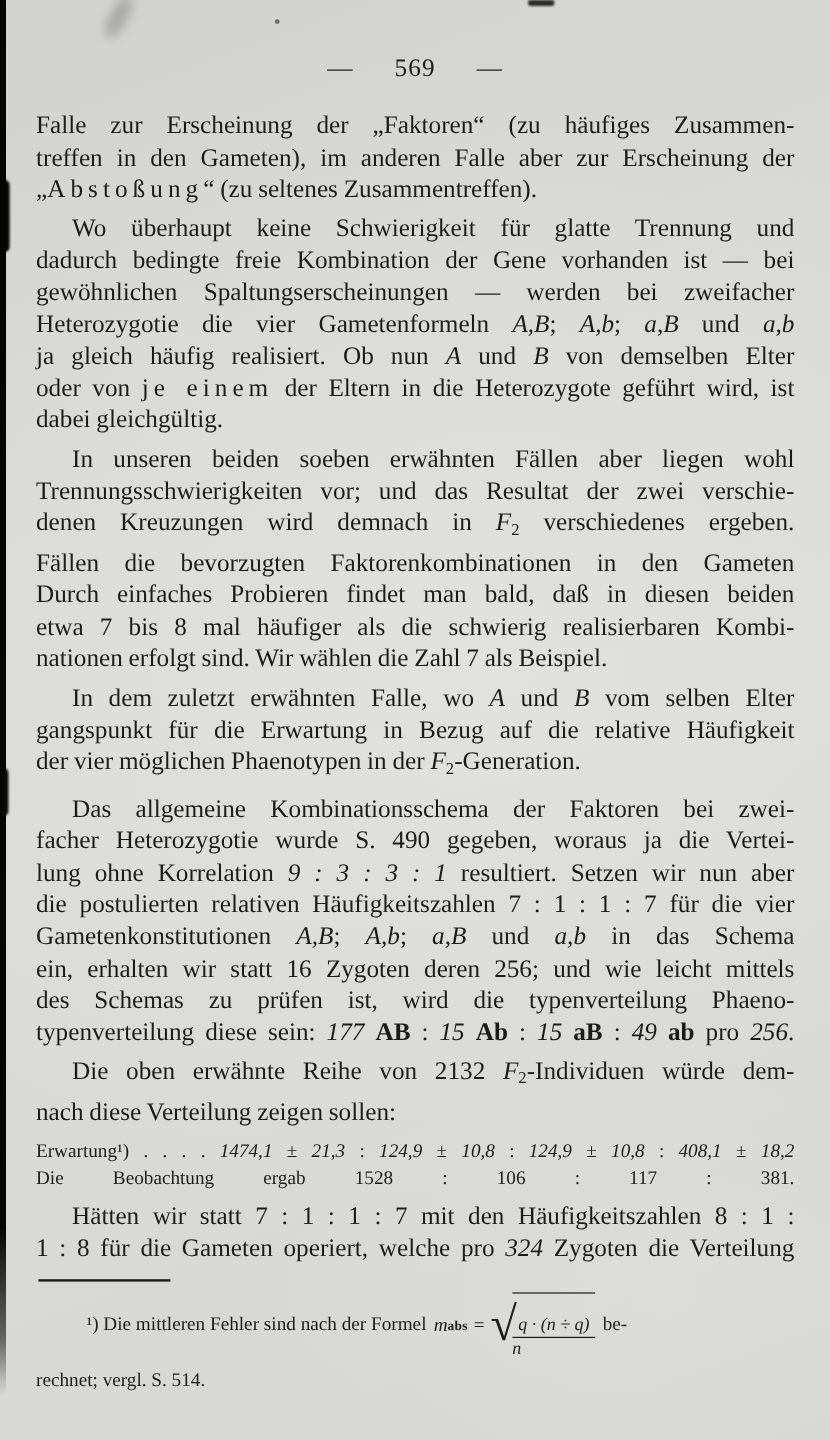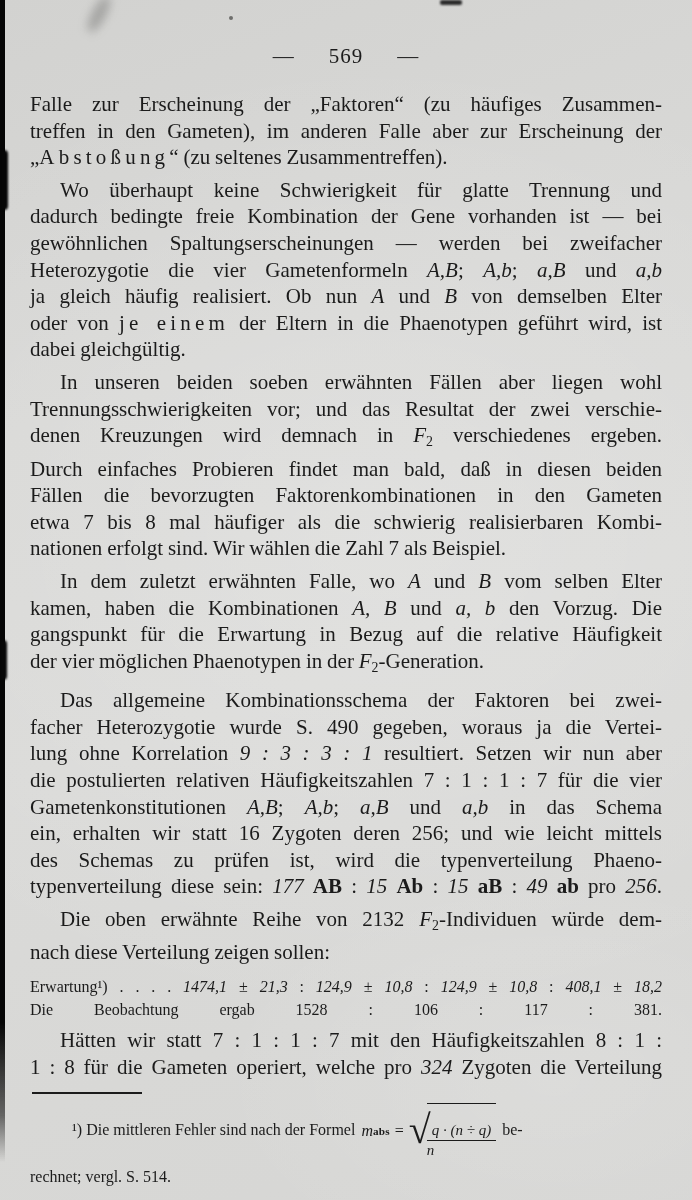--- a/index.html
+++ b/index.html
@@ -89,35 +89,34 @@
           <div class="line"><span>Falle zur Erscheinung der „Faktoren“ (zu häufiges Zusammen-</span></div>
           <div class="line"><span>treffen in den Gameten), im anderen Falle aber zur Erscheinung der</span></div>
           <div class="line last"><span>„</span><span class="r-g">Abstoßung</span><span>“ (zu seltenes Zusammentreffen).</span></div>
         </div>
         <div class="para indent">
           <div class="line"><span>Wo überhaupt keine Schwierigkeit für glatte Trennung und</span></div>
           <div class="line"><span>dadurch bedingte freie Kombination der Gene vorhanden ist — bei</span></div>
           <div class="line"><span>gewöhnlichen Spaltungserscheinungen — werden bei zweifacher</span></div>
           <div class="line"><span>Heterozygotie die vier Gametenformeln </span><span class="r-i">A,B</span><span>; </span><span class="r-i">A,b</span><span>; </span><span class="r-i">a,B</span><span> und </span><span class="r-i">a,b</span></div>
           <div class="line"><span>ja gleich häufig realisiert. Ob nun </span><span class="r-i">A</span><span> und </span><span class="r-i">B</span><span> von demselben Elter</span></div>
-          <div class="line"><span>oder von </span><span class="r-g">je einem</span><span> der Eltern in die Phaenotypen geführt wird, ist</span></div>
+          <div class="line"><span>oder von </span><span class="r-g">je einem</span><span> der Eltern in die Heterozygote geführt wird, ist</span></div>
           <div class="line last"><span>dabei gleichgültig.</span></div>
         </div>
         <div class="para indent">
           <div class="line"><span>In unseren beiden soeben erwähnten Fällen aber liegen wohl</span></div>
           <div class="line"><span>Trennungsschwierigkeiten vor; und das Resultat der zwei verschie-</span></div>
           <div class="line"><span>denen Kreuzungen wird demnach in </span><span class="r-i">F</span><span class="r-sub">2</span><span> verschiedenes ergeben.</span></div>
+          <div class="line"><span>Fällen die bevorzugten Faktorenkombinationen in den Gameten</span></div>
           <div class="line"><span>Durch einfaches Probieren findet man bald, daß in diesen beiden</span></div>
-          <div class="line"><span>Fällen die bevorzugten Faktorenkombinationen in den Gameten</span></div>
           <div class="line"><span>etwa 7 bis 8 mal häufiger als die schwierig realisierbaren Kombi-</span></div>
           <div class="line last"><span>nationen erfolgt sind. Wir wählen die Zahl 7 als Beispiel.</span></div>
         </div>
         <div class="para indent">
           <div class="line"><span>In dem zuletzt erwähnten Falle, wo </span><span class="r-i">A</span><span> und </span><span class="r-i">B</span><span> vom selben Elter</span></div>
-          <div class="line"><span>kamen, haben die Kombinationen </span><span class="r-i">A, B</span><span> und </span><span class="r-i">a, b</span><span> den Vorzug. Die</span></div>
           <div class="line"><span>gangspunkt für die Erwartung in Bezug auf die relative Häufigkeit</span></div>
           <div class="line last"><span>der vier möglichen Phaenotypen in der </span><span class="r-i">F</span><span class="r-sub">2</span><span>-Generation.</span></div>
         </div>
         <div class="para indent">
           <div class="line"><span>Das allgemeine Kombinationsschema der Faktoren bei zwei-</span></div>
           <div class="line"><span>facher Heterozygotie wurde S. 490 gegeben, woraus ja die Vertei-</span></div>
           <div class="line"><span>lung ohne Korrelation </span><span class="r-i">9 : 3 : 3 : 1</span><span> resultiert. Setzen wir nun aber</span></div>
           <div class="line"><span>die postulierten relativen Häufigkeitszahlen 7 : 1 : 1 : 7 für die vier</span></div>
           <div class="line"><span>Gametenkonstitutionen </span><span class="r-i">A,B</span><span>; </span><span class="r-i">A,b</span><span>; </span><span class="r-i">a,B</span><span> und </span><span class="r-i">a,b</span><span> in das Schema</span></div>
           <div class="line"><span>ein, erhalten wir statt 16 Zygoten deren 256; und wie leicht mittels</span></div>

